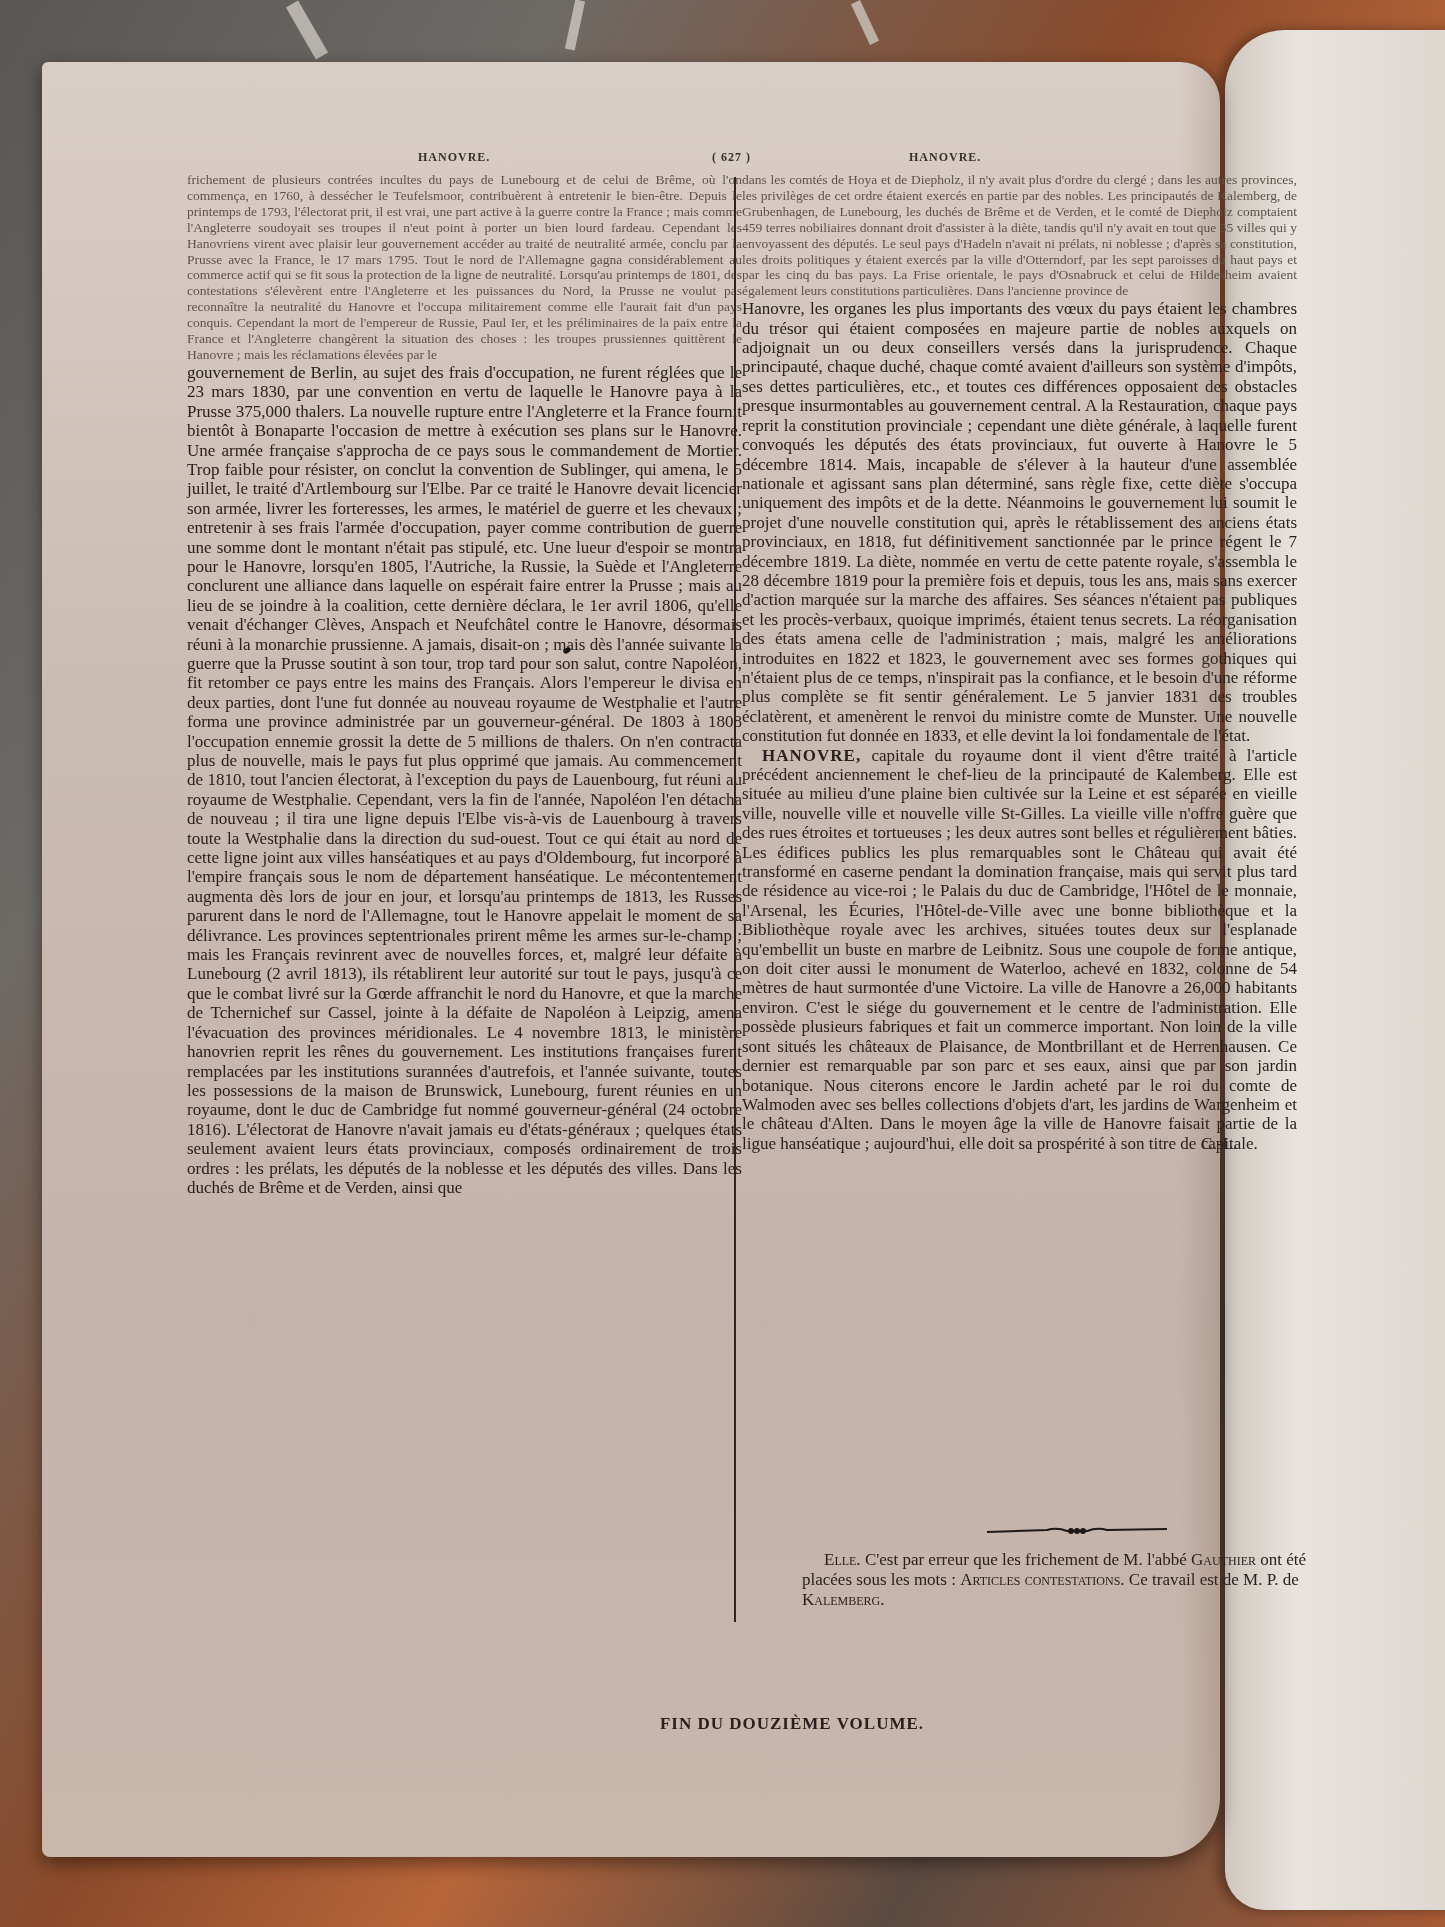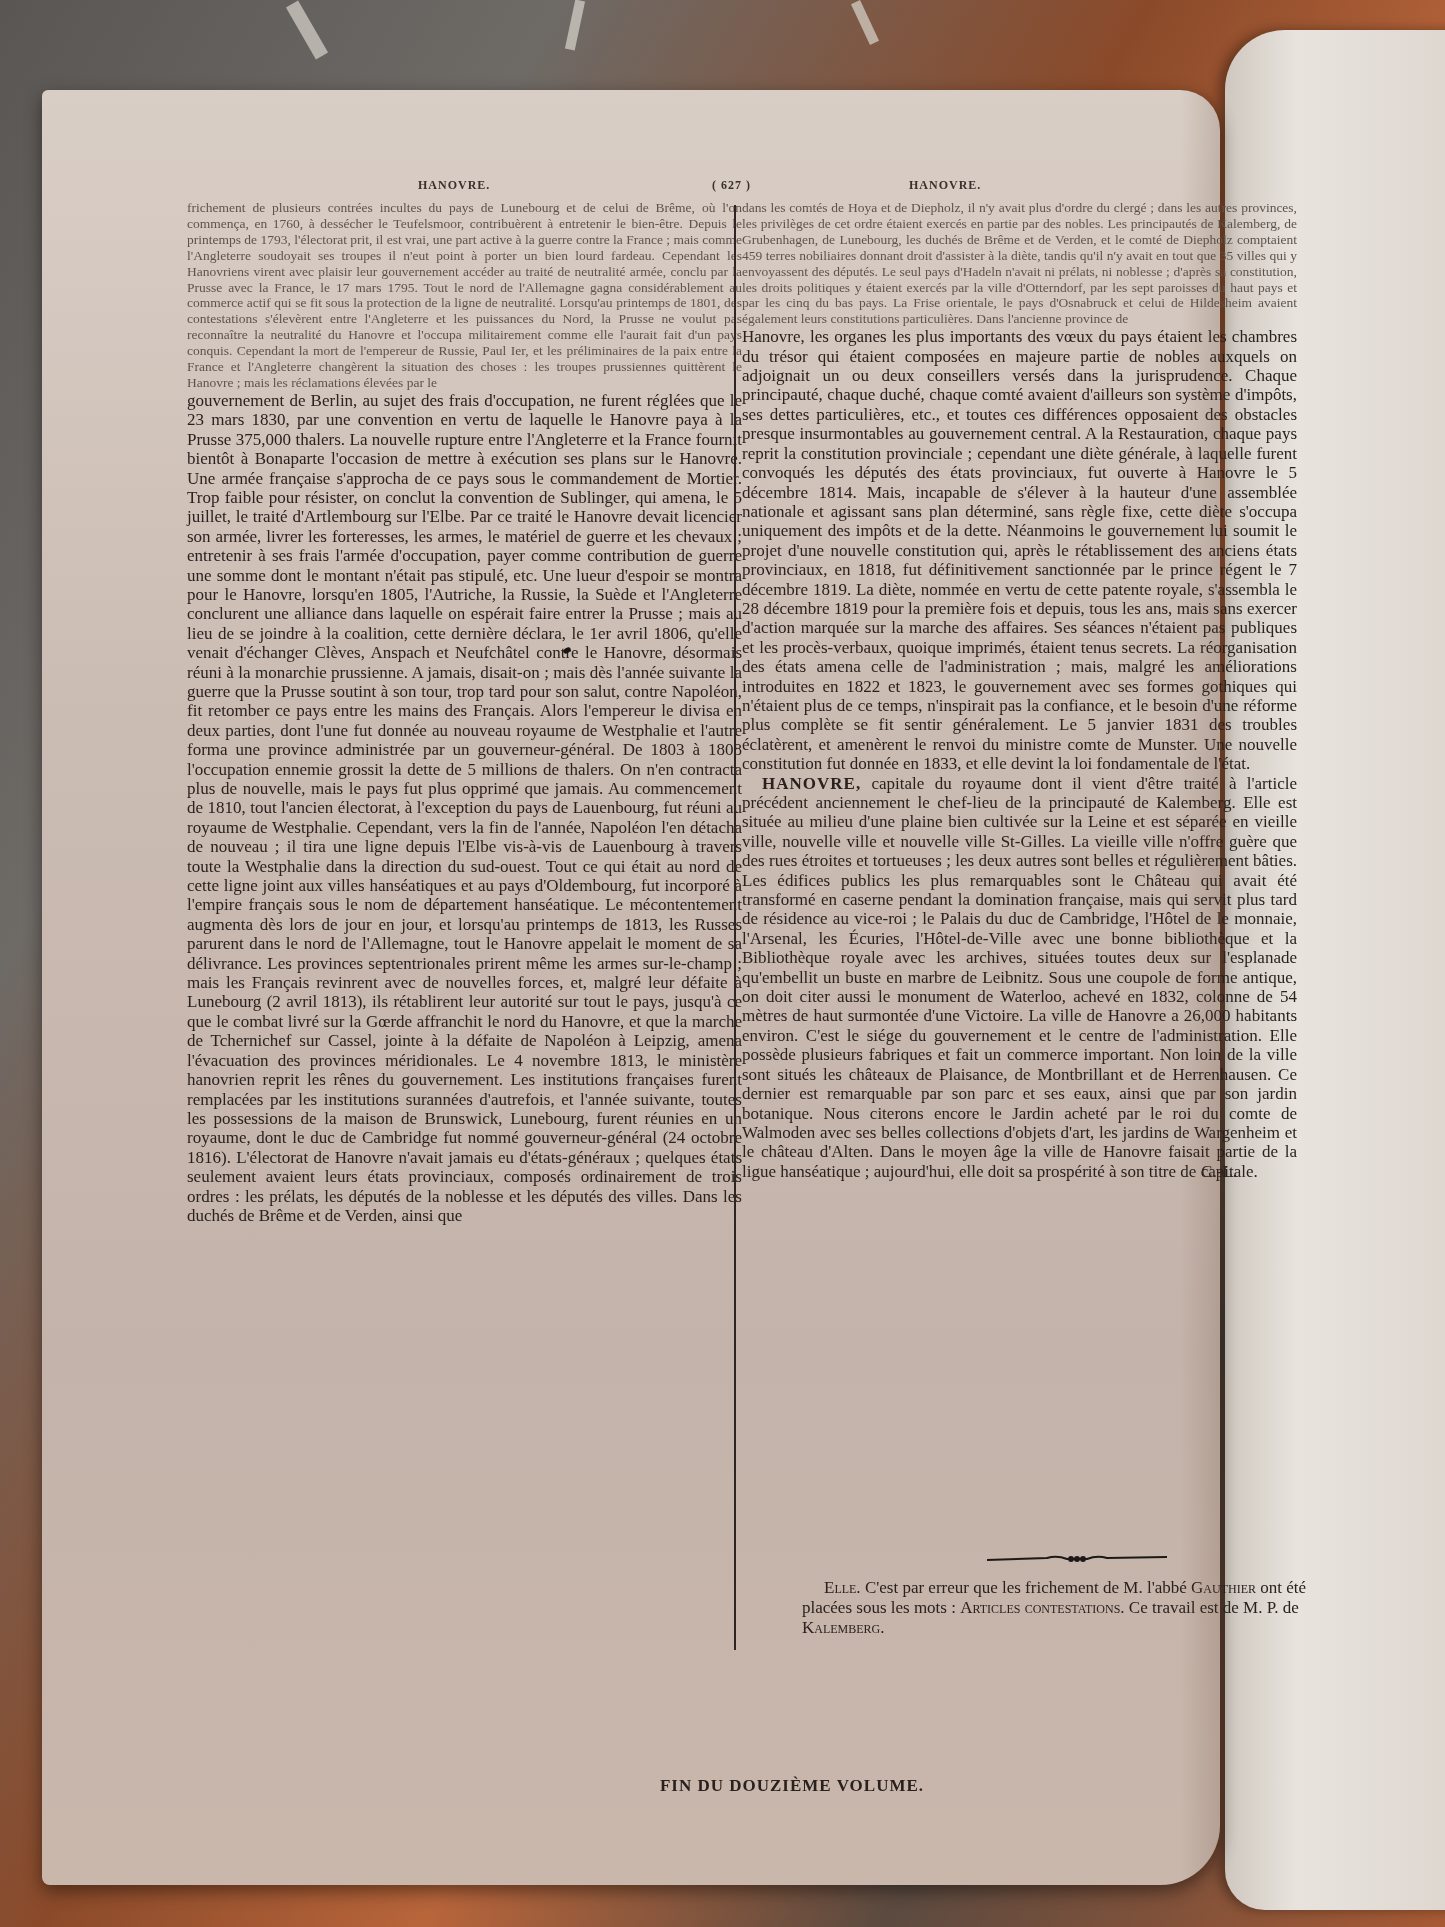--- a/index.html
+++ b/index.html
@@ -13,21 +13,20 @@
     position:absolute; left:1225px; top:30px; width:240px; height:1880px;
     background: linear-gradient(90deg, #cfc8c0 0%, #e8e3dd 30%, #ddd6cf 100%);
     border-radius: 60px 0 0 40px;
     box-shadow: -6px 0 12px rgba(0,0,0,.35);
   }
   .page {
     position:absolute; left:42px; top:62px; width:1178px; height:1795px;
     background: linear-gradient(180deg, #d9cec6 0%, #cbbcb3 35%, #c4b3aa 70%, #c9b7ac 100%);
     border-radius: 6px 40px 60px 8px;
     box-shadow: 0 6px 18px rgba(0,0,0,.45);
-    margin-top: 28px;
   }
   .page::after {
     content:""; position:absolute; right:0; top:0; width:40px; height:100%;
     background: linear-gradient(90deg, rgba(0,0,0,0), rgba(90,60,40,.18));
     border-radius: 0 40px 60px 0;
   }
   .running-head {
     position:absolute; top:88px; left:0; width:100%; height:22px;
     font-size:12px; font-weight:bold; letter-spacing:1px; color:#3a302c;
   }
@@ -48,21 +47,21 @@
   }
   .entry-head { font-variant: small-caps; font-weight:bold; letter-spacing:1px; }
   .sig { display:block; text-align:right; padding-right:60px; margin-top:-19px; }
   .ornament { position:absolute; left:945px; top:1462px; width:180px; height:14px; }
   .nota {
     position:absolute; left:760px; top:1488px; width:555px;
     font-size:17px; line-height:20px; color:#2a211e; text-indent:22px;
   }
   .sc { font-variant: small-caps; }
   .fin {
-    position:absolute; left:590px; top:1686px; width:320px;
+    position:absolute; left:590px; top:1652px; width:320px;
     font-size:17px; font-weight:bold; letter-spacing:1px; color:#2a211e; text-align:center;
   }
   .ink { position:absolute; width:8px; height:5px; background:#1a1412; border-radius:50%; transform:rotate(-30deg); }
 </style>
 </head>
 <body>
 
 <div class="bg-strip" style="left:300px;top:0;width:14px;height:60px;transform:rotate(-30deg);"></div>
 <div class="bg-strip" style="left:570px;top:0;width:10px;height:50px;transform:rotate(12deg);"></div>
 <div class="bg-strip" style="left:860px;top:0;width:10px;height:45px;transform:rotate(-25deg);"></div>

